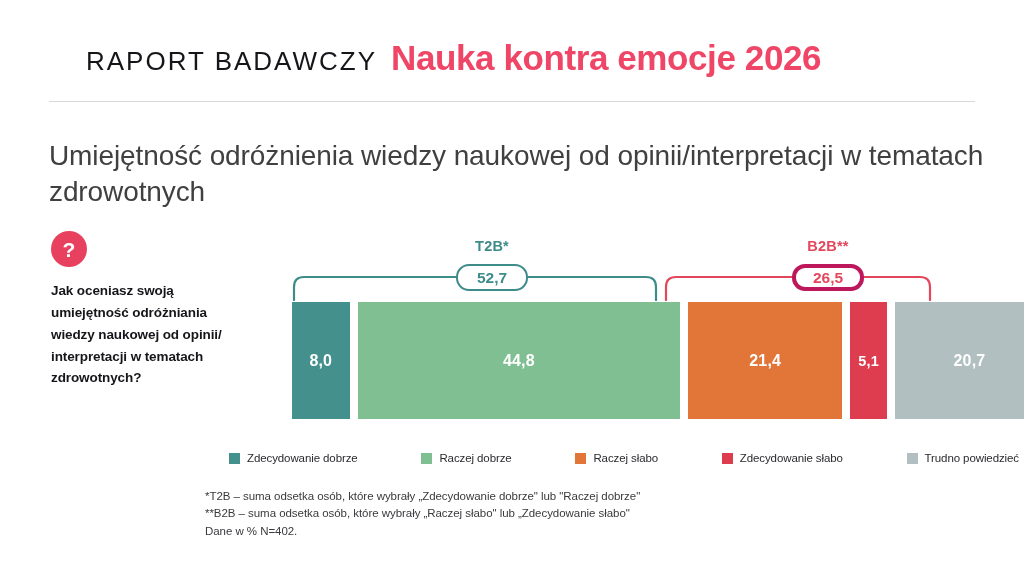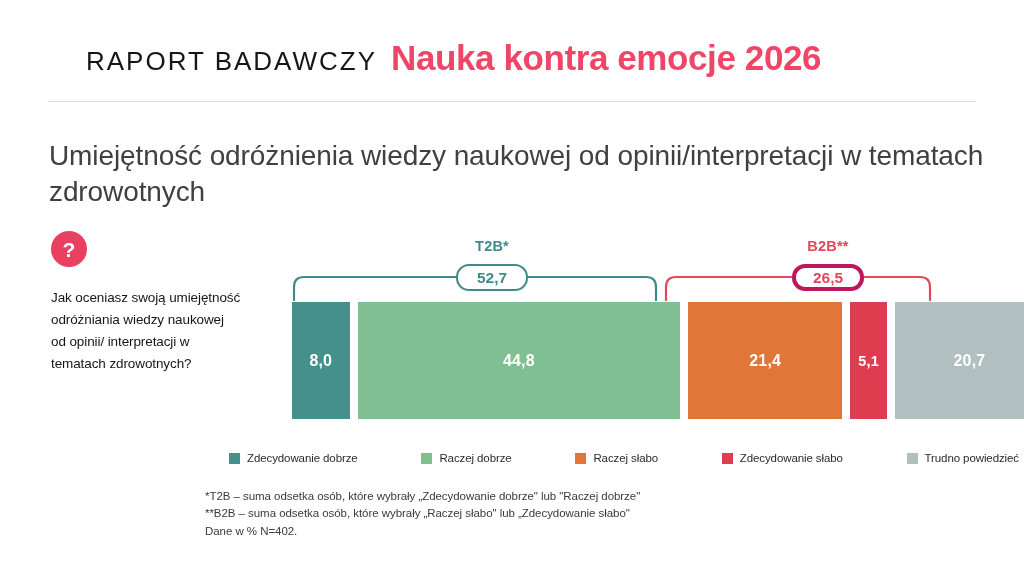--- a/index.html
+++ b/index.html
@@ -78,24 +78,24 @@
     background: #e8415f;
     color: #ffffff;
     font-size: 21px;
     font-weight: 700;
     display: flex;
     align-items: center;
     justify-content: center;
     line-height: 1;
   }
   .qtext {
-    margin-top: 20px;
+    margin-top: 13px;
     font-size: 13.5px;
     line-height: 1.62;
-    font-weight: 400;
+    font-weight: 700;
     color: #16161a;
     letter-spacing: -0.1px;
   }
 
   
   .chart {
     position: absolute;
     left: 292px;
     top: 235px;
     width: 692px;

